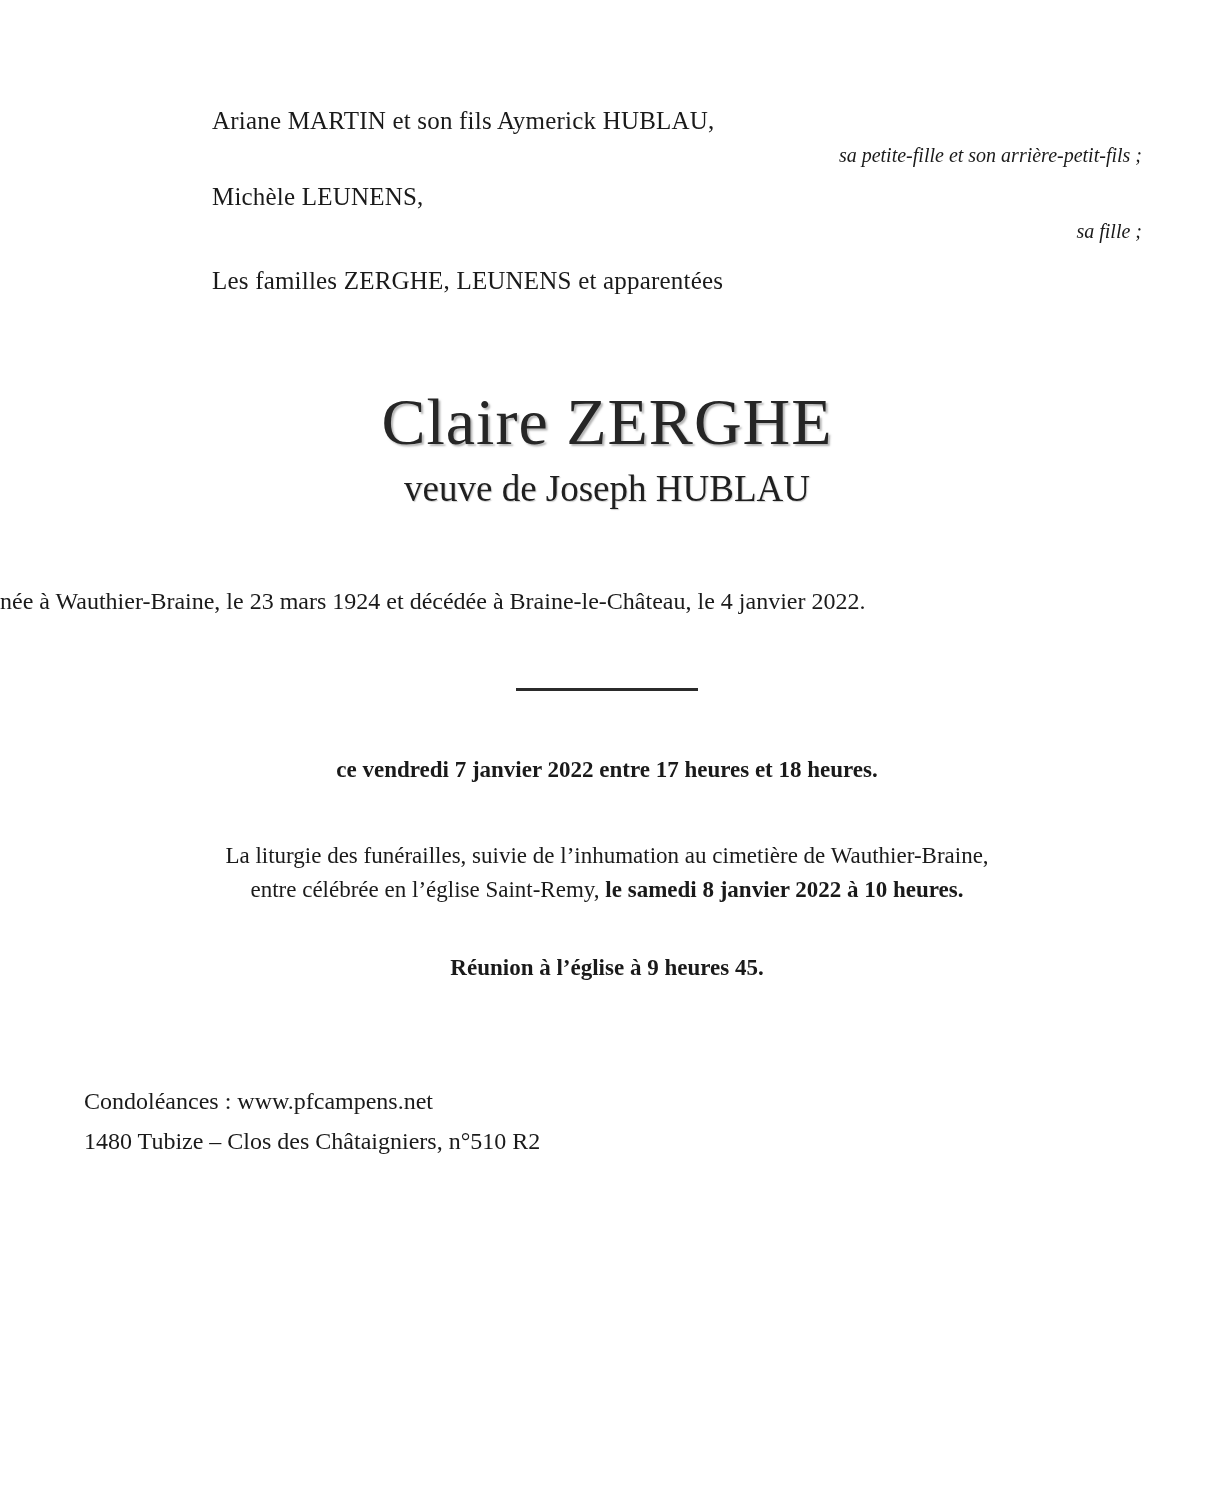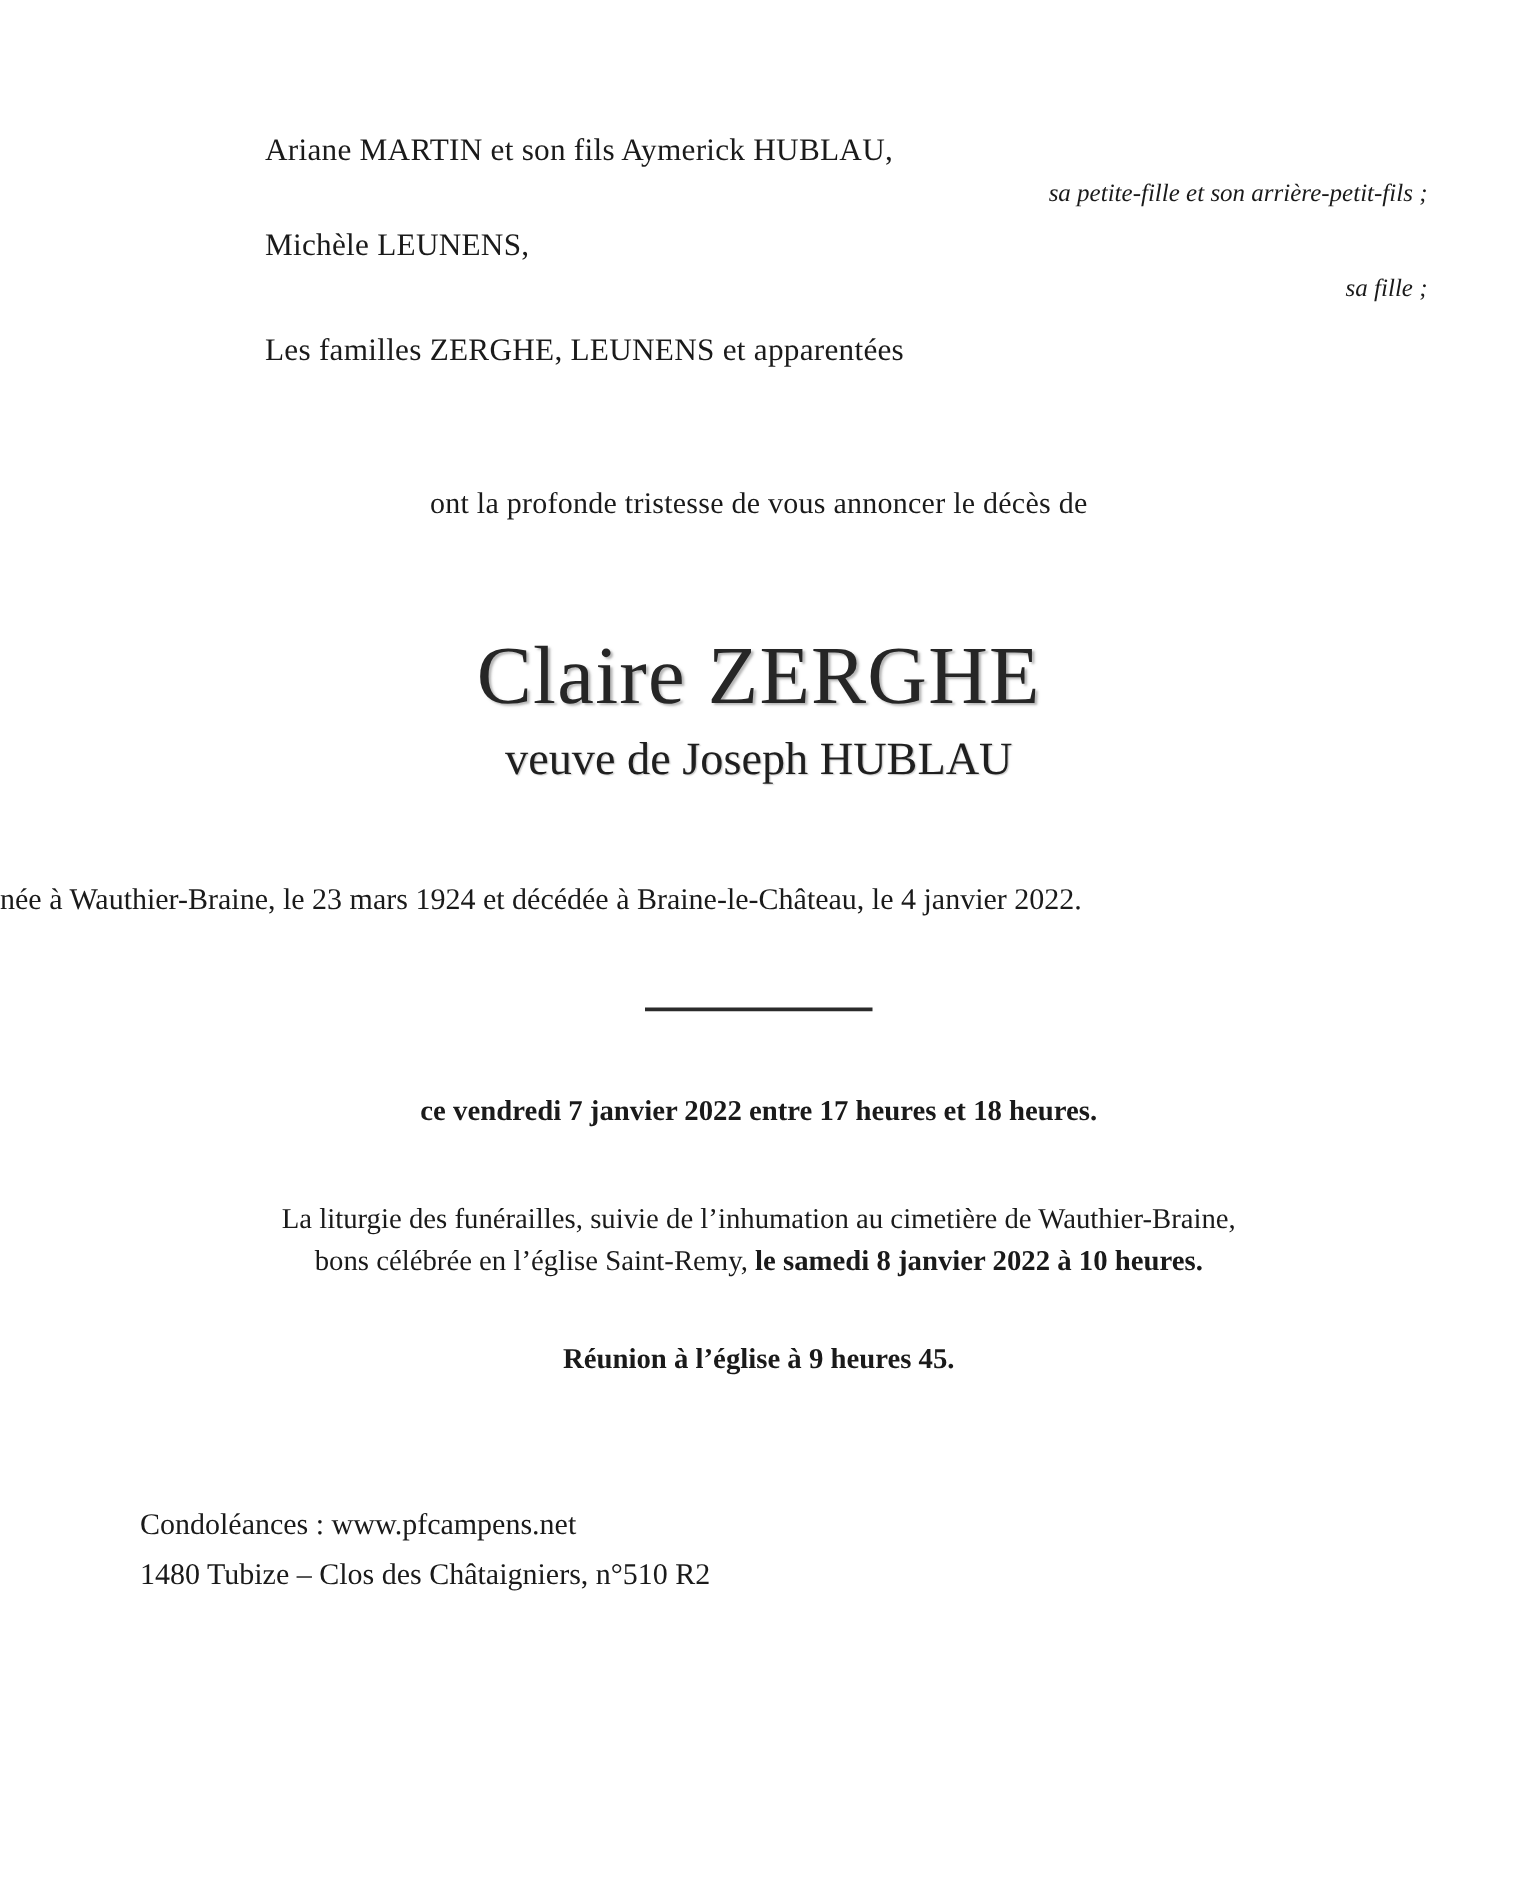--- a/index.html
+++ b/index.html
@@ -114,21 +114,21 @@
     padding-right: 76px;
     font-size: 23px;
     line-height: 34px;
     text-align: justify;
     text-justify: inter-word;
   }
 
   
   .contact {
     margin-top: 96px;
-    padding-left: 112px;
+    padding-left: 84px;
     font-size: 24px;
     line-height: 40px;
   }
 </style>
 </head>
 <body>
 
 <div class="page">
 
   <div class="relatives">
@@ -142,41 +142,40 @@
       <div class="rel-name">Michèle LEUNENS,</div>
       <div class="rel-rel">sa fille ;</div>
     </div>
 
     <div class="rel-row r3">
       <div class="rel-name">Les familles ZERGHE, LEUNENS et apparentées</div>
     </div>
 
   </div>
 
-  <div class="announce">ont la profonde tristesse de vous annoncer le décès de</div>
 
   <div class="deceased">
     <div class="deceased-name">Claire ZERGHE</div>
     <div class="deceased-sub">veuve de Joseph HUBLAU</div>
   </div>
 
   <div class="birthdeath">née à Wauthier-Braine, le 23 mars 1924 et décédée à Braine-le-Château, le 4 janvier 2022.</div>
 
   <div class="divider-wrap">
     <span class="divider"></span>
   </div>
 
   <div class="block b1">
     <div class="bold">ce vendredi 7 janvier 2022 entre 17 heures et 18 heures.</div>
   </div>
 
   <div class="block b2">
     <div>La liturgie des funérailles, suivie de l’inhumation au cimetière de Wauthier-Braine,</div>
     <div>
-      <span>bons célébrée en l’église Saint-Remy,</span>
+      <span>entre célébrée en l’église Saint-Remy,</span>
       <span class="bold">le samedi 8 janvier 2022 à 10 heures.</span>
     </div>
   </div>
 
   <div class="block b3">
     <div class="bold">Réunion à l’église à 9 heures 45.</div>
   </div>
 
 
   <div class="contact">

